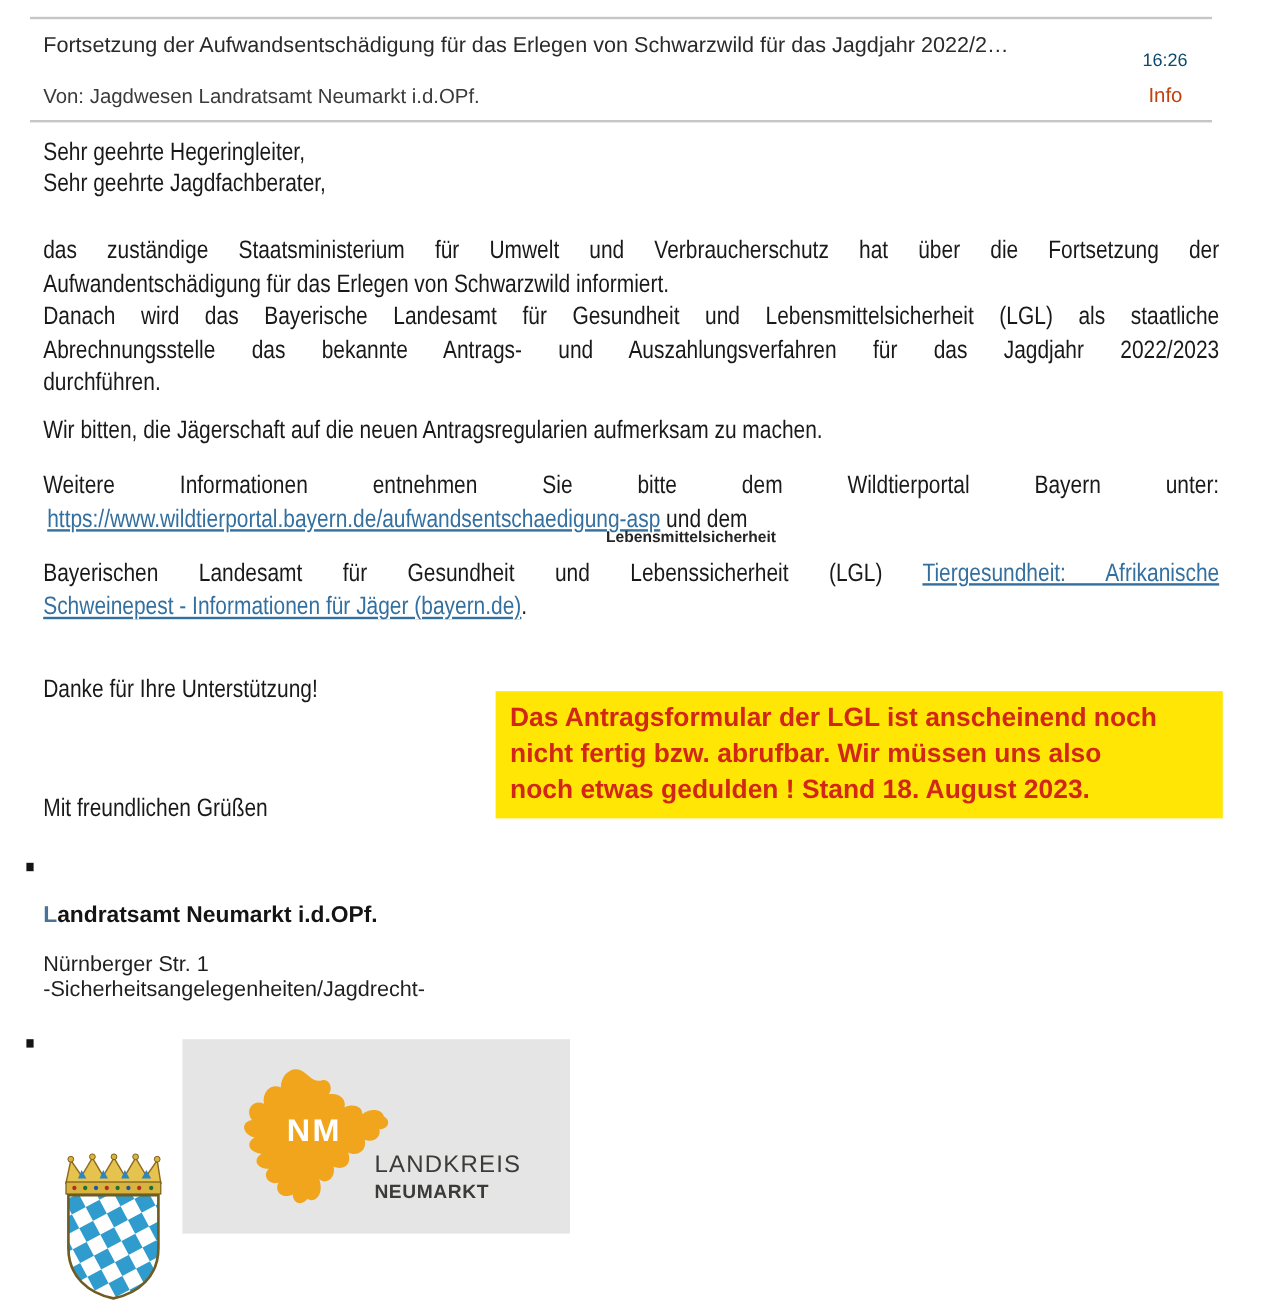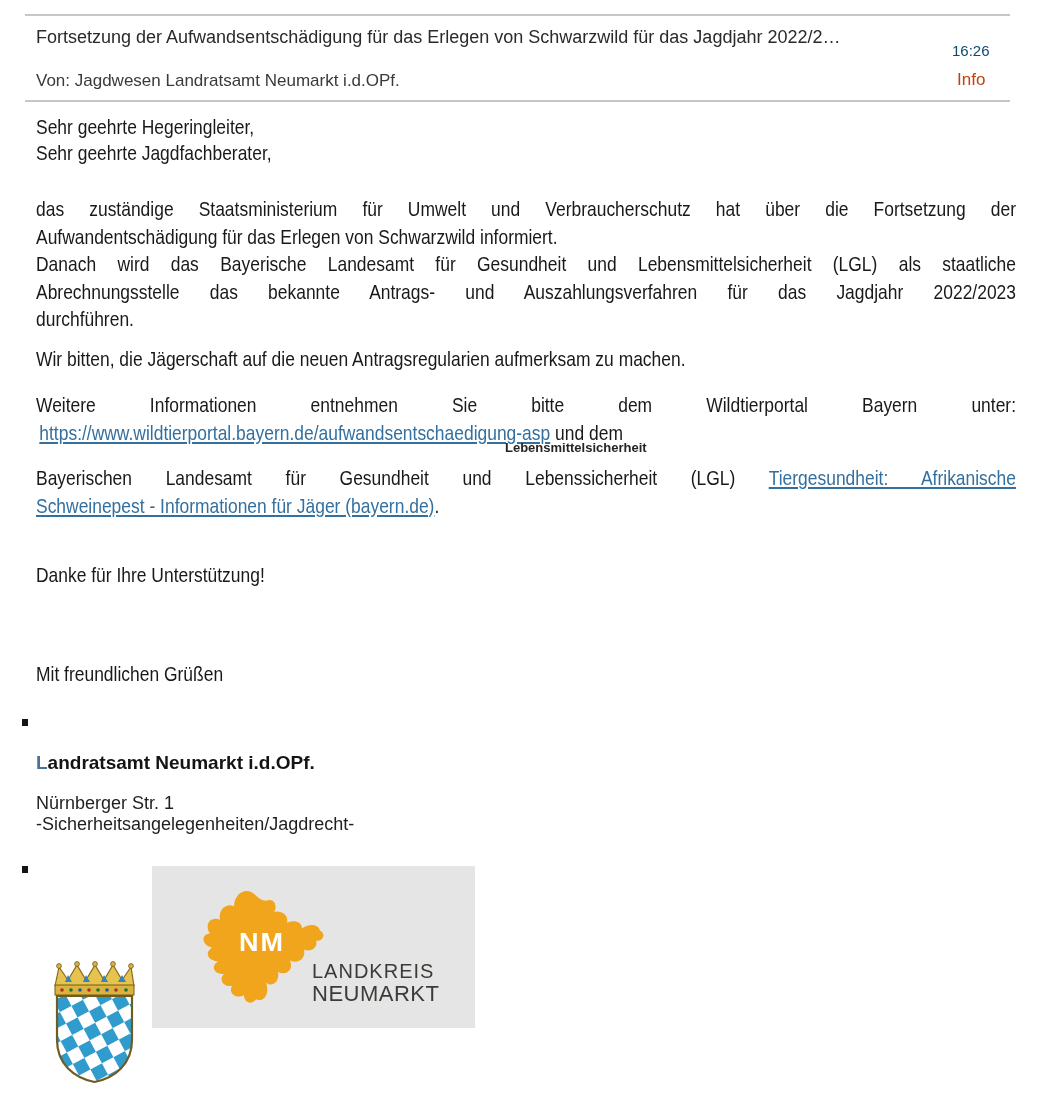--- a/index.html
+++ b/index.html
@@ -45,21 +45,21 @@
   .sig{position:absolute;left:36px;top:752px;font-size:18px;line-height:21px;color:#1f1f1f;}
   .sig .t{font-size:19px;font-weight:bold;color:#141414;margin-bottom:20px;}
   .sig .t::first-letter{color:#4a7196;}
 
   
   .shield{position:absolute;left:47px;top:960px;}
   .nmblock{position:absolute;left:152px;top:866px;width:323px;height:162px;background:#e5e5e5;}
   .nmmap{position:absolute;left:38px;top:13px;}
   .nmtext{position:absolute;left:160px;top:94px;color:#3b3b38;}
   .nmtext .l1{font-size:20px;letter-spacing:1px;line-height:22px;}
-  .nmtext .l2{font-size:22px;font-weight:normal;letter-spacing:.5px;line-height:24px;}
+  .nmtext .l2{font-size:16px;font-weight:bold;letter-spacing:.5px;line-height:24px;}
 </style>
 </head>
 <body>
 
 <div class="page">
 
   <div class="rule rule-top"></div>
 
   <div class="subject">Fortsetzung der Aufwandsentschädigung für das Erlegen von Schwarzwild für das Jagdjahr 2022/2…</div>
   <div class="time">16:26</div>
@@ -95,20 +95,23 @@
     <div>
       <a class="lnk">Schweinepest - Informationen für Jäger (bayern.de)</a><span>.</span>
     </div>
 
     <div class="mt42">Danke für Ihre Unterstützung!</div>
     <div class="mt71">Mit freundlichen Grüßen</div>
   </div>
 
   <div class="note">Lebensmittelsicherheit</div>
 
+  <div class="hl">Das Antragsformular der LGL ist anscheinend noch
+nicht fertig bzw. abrufbar. Wir müssen uns also
+noch etwas gedulden !   Stand 18. August 2023.</div>
 
   <div class="sq sq1"></div>
 
   <div class="sig">
     <div class="t">Landratsamt Neumarkt i.d.OPf.</div>
     <div>Nürnberger Str. 1</div>
     <div>-Sicherheitsangelegenheiten/Jagdrecht-</div>
   </div>
 
   <div class="sq sq2"></div>

